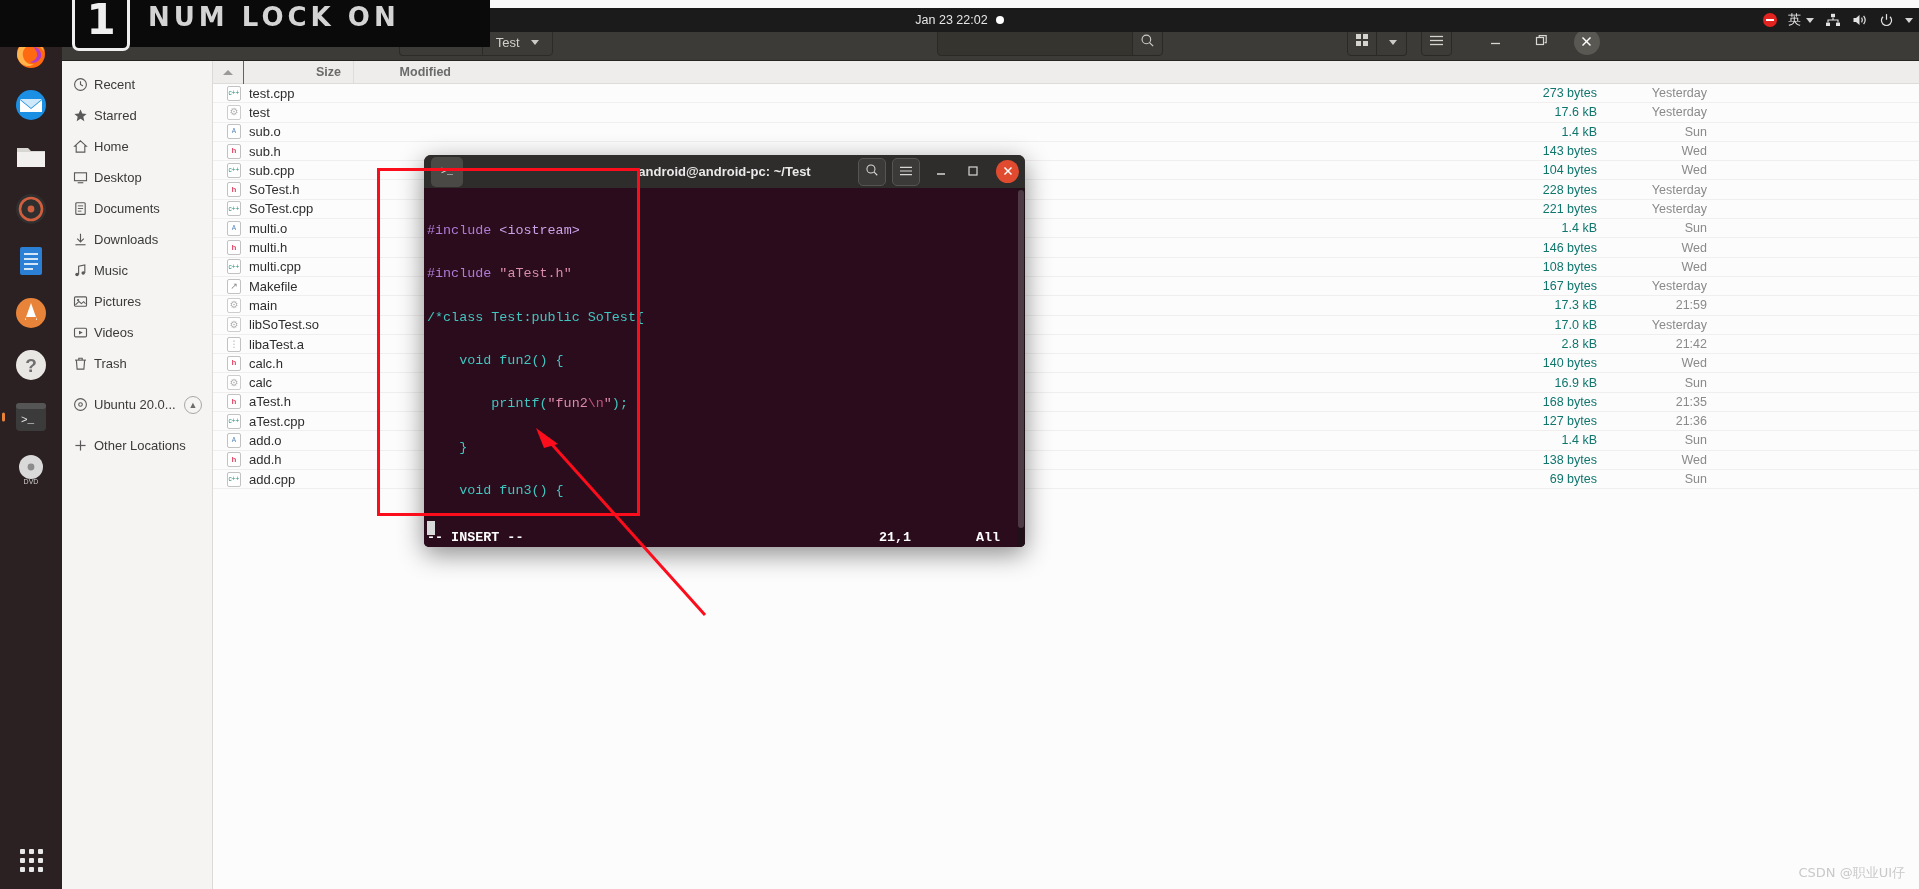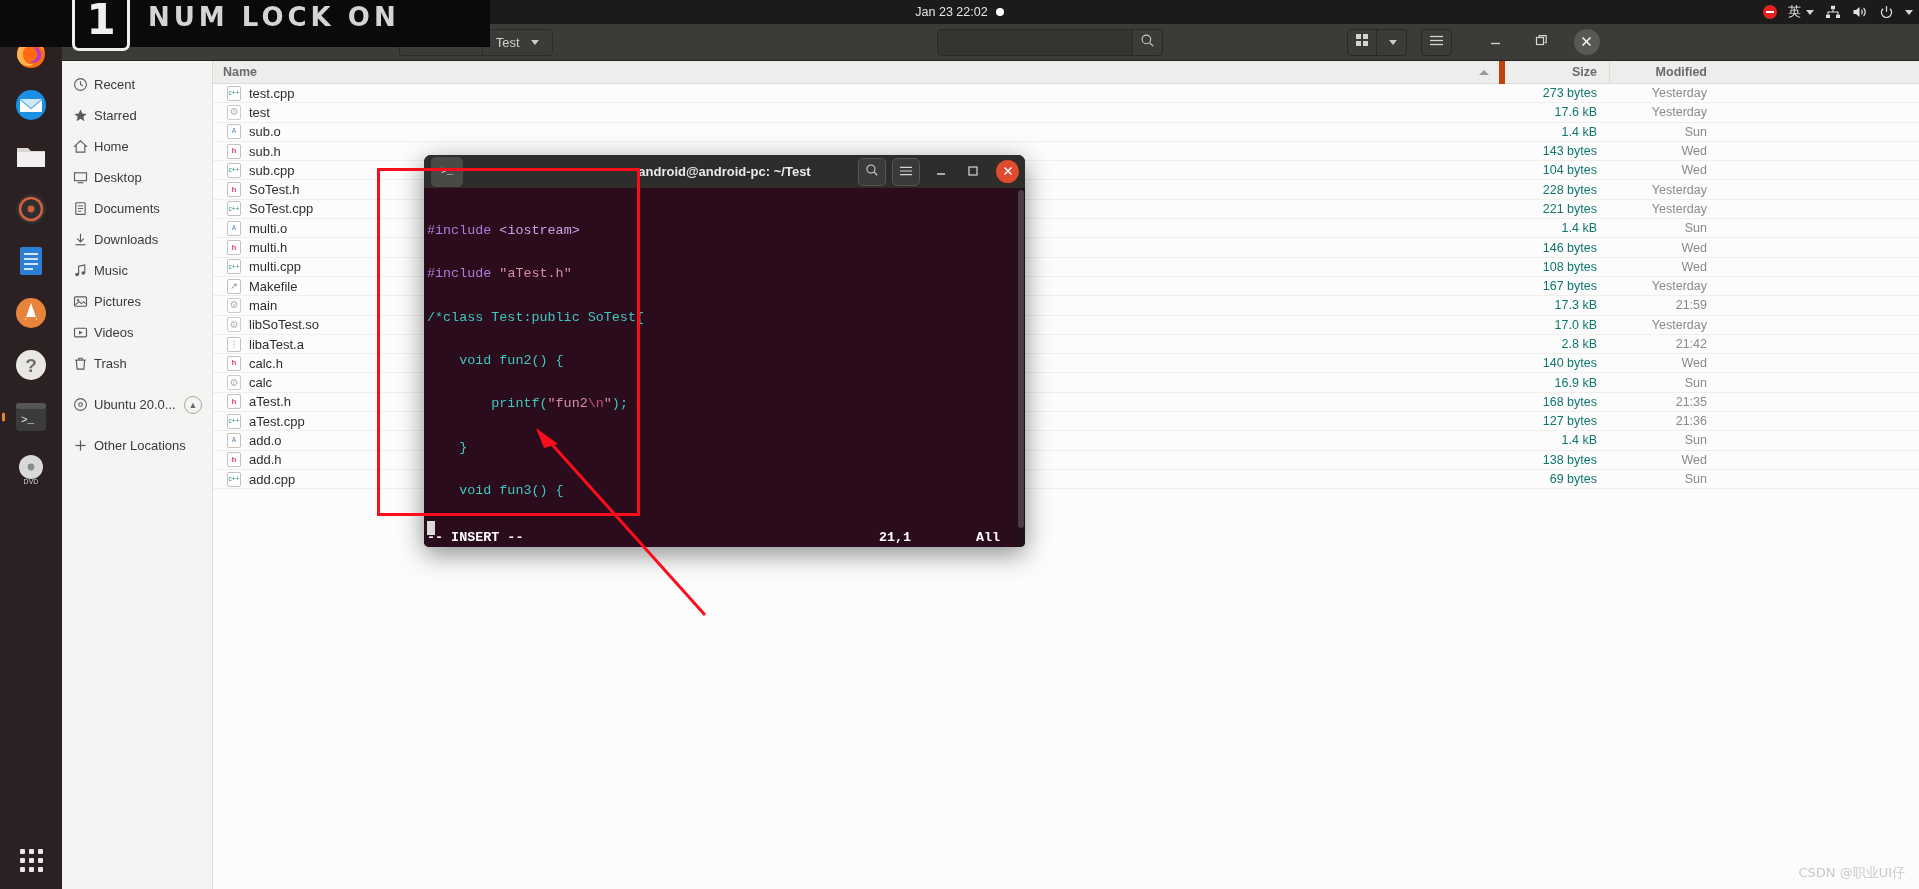--- a/index.html
+++ b/index.html
@@ -6,21 +6,21 @@
   html, body {
     width: 1919px; height: 889px;
     overflow: hidden;
     background: #ffffff;
     font-family: "Liberation Sans", sans-serif;
   }
   #screen { position: relative; width: 1919px; height: 889px; background: #fafafa; }
 
   
   #topbar {
-    position: absolute; top: 0; left: 0; width: 1919px; height: 24px;
+    position: absolute; top: 8px; left: 0; width: 1919px; height: 24px;
     background: #1b1b1b; color: #dcdcdc;
     font-size: 12.5px; display: flex; align-items: center;
   }
   #activities {
     padding: 0 9px 0 10px; height: 24px; display: flex; align-items: center;
     color: #ffffff; background: #2b2b2b; font-size: 12.5px;
   }
   .tb-appname { display: flex; align-items: center; gap: 6px; margin-left: 10px; color: #cfcfcf; }
   .tb-appicon {
     width: 15px; height: 13px; border: 1.4px solid #9a9a9a; border-radius: 2px;
@@ -144,21 +144,21 @@
   #filelist { position: absolute; left: 151px; top: 37px; width: 1706px; height: 828px; background: #fcfcfc; }
   #col-head {
     display: flex; align-items: center; height: 23px;
     background: #eeedeb; border-bottom: 1px solid #dedcd8;
     font-size: 12.5px; font-weight: bold; color: #6b6b6b;
   }
   .ch { display: flex; align-items: center; height: 23px; }
   .ch-name { width: 1256px; padding-left: 10px; }
   .ch-sortarrow { width: 30px; display: flex; align-items: center; justify-content: center; }
   .ch-sortarrow i { display: block; width: 0; height: 0; border-left: 5px solid transparent; border-right: 5px solid transparent; border-bottom: 5px solid #9a9a9a; }
-  .ch-size { width: 110px; padding-right: 12px; justify-content: flex-end; border-left: 6px solid #c2410c; }
+  .ch-size { width: 110px; padding-right: 12px; justify-content: flex-end; border-left: 1px solid #c2410c; }
   .ch-mod { width: 110px; padding-right: 12px; justify-content: flex-end; border-left: 1px solid #dedcd8; }
   .frow {
     display: flex; align-items: center; height: 19.3px;
     border-bottom: 1px solid #f0efed; font-size: 13px; color: #2e2e2e;
   }
   .f-name { width: 1286px; display: flex; align-items: center; gap: 8px; padding-left: 14px; }
   .f-size { width: 110px; text-align: right; padding-right: 12px; color: #0f766e; font-size: 12.5px; }
   .f-mod { width: 110px; text-align: right; padding-right: 12px; color: #8a8a8a; font-size: 12.5px; }
   .ficon {
     width: 14px; height: 15px; border: 1px solid #c2c2c2; border-radius: 2px; background: #fff;
@@ -443,23 +443,20 @@
                 <line x1="2.6" y1="8" x2="13.4" y2="8"></line>
               </g>
             </svg>
         </span>
         <span class="si-label">Other Locations</span>
       </div>
     </div>
 
     <div id="filelist">
       <div id="col-head">
-        <div class="ch ch-name">
-          <span>Name</span>
-        </div>
         <div class="ch ch-sortarrow">
             <i></i>
           </div>
         <div class="ch ch-size">
           <span>Size</span>
         </div>
         <div class="ch ch-mod">
           <span>Modified</span>
         </div>
       </div>

